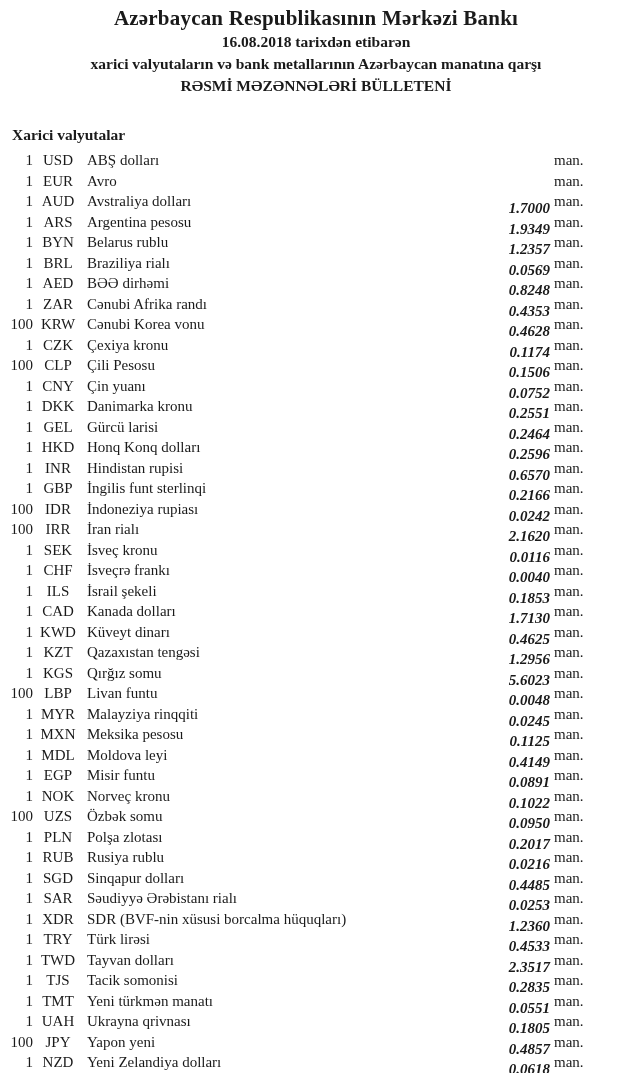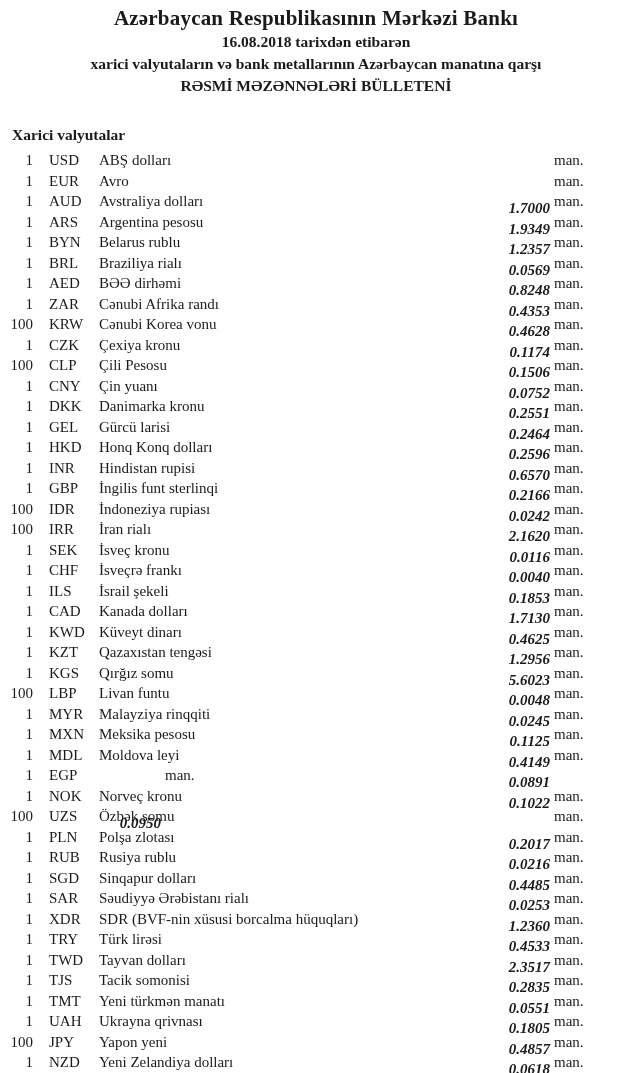--- a/index.html
+++ b/index.html
@@ -58,22 +58,22 @@
     font-size: 15px;
     white-space: nowrap;
   }
   .cell-qty {
     width: 33px;
     text-align: right;
     flex: 0 0 auto;
   }
   .cell-code {
     width: 42px;
-    margin-left: 16px;
-    text-align: left;
+    margin-left: 4px;
+    text-align: center;
     flex: 0 0 auto;
   }
   .cell-name {
     flex: 1 1 auto;
     padding-left: 8px;
     overflow: hidden;
   }
   .cell-rate {
     width: 70px;
     text-align: right;
@@ -341,20 +341,21 @@
     <span class="cell-qty">1</span>
     <span class="cell-code">MDL</span>
     <span class="cell-name">Moldova leyi</span>
     <span class="cell-rate">0.1022</span>
     <span class="cell-unit">man.</span>
   </div>
 
   <div class="row">
     <span class="cell-qty">1</span>
     <span class="cell-code">EGP</span>
+    <span class="cell-name">Misir funtu</span>
     <span class="cell-rate">0.0950</span>
     <span class="cell-unit">man.</span>
   </div>
 
   <div class="row">
     <span class="cell-qty">1</span>
     <span class="cell-code">NOK</span>
     <span class="cell-name">Norveç kronu</span>
     <span class="cell-rate">0.2017</span>
     <span class="cell-unit">man.</span>

